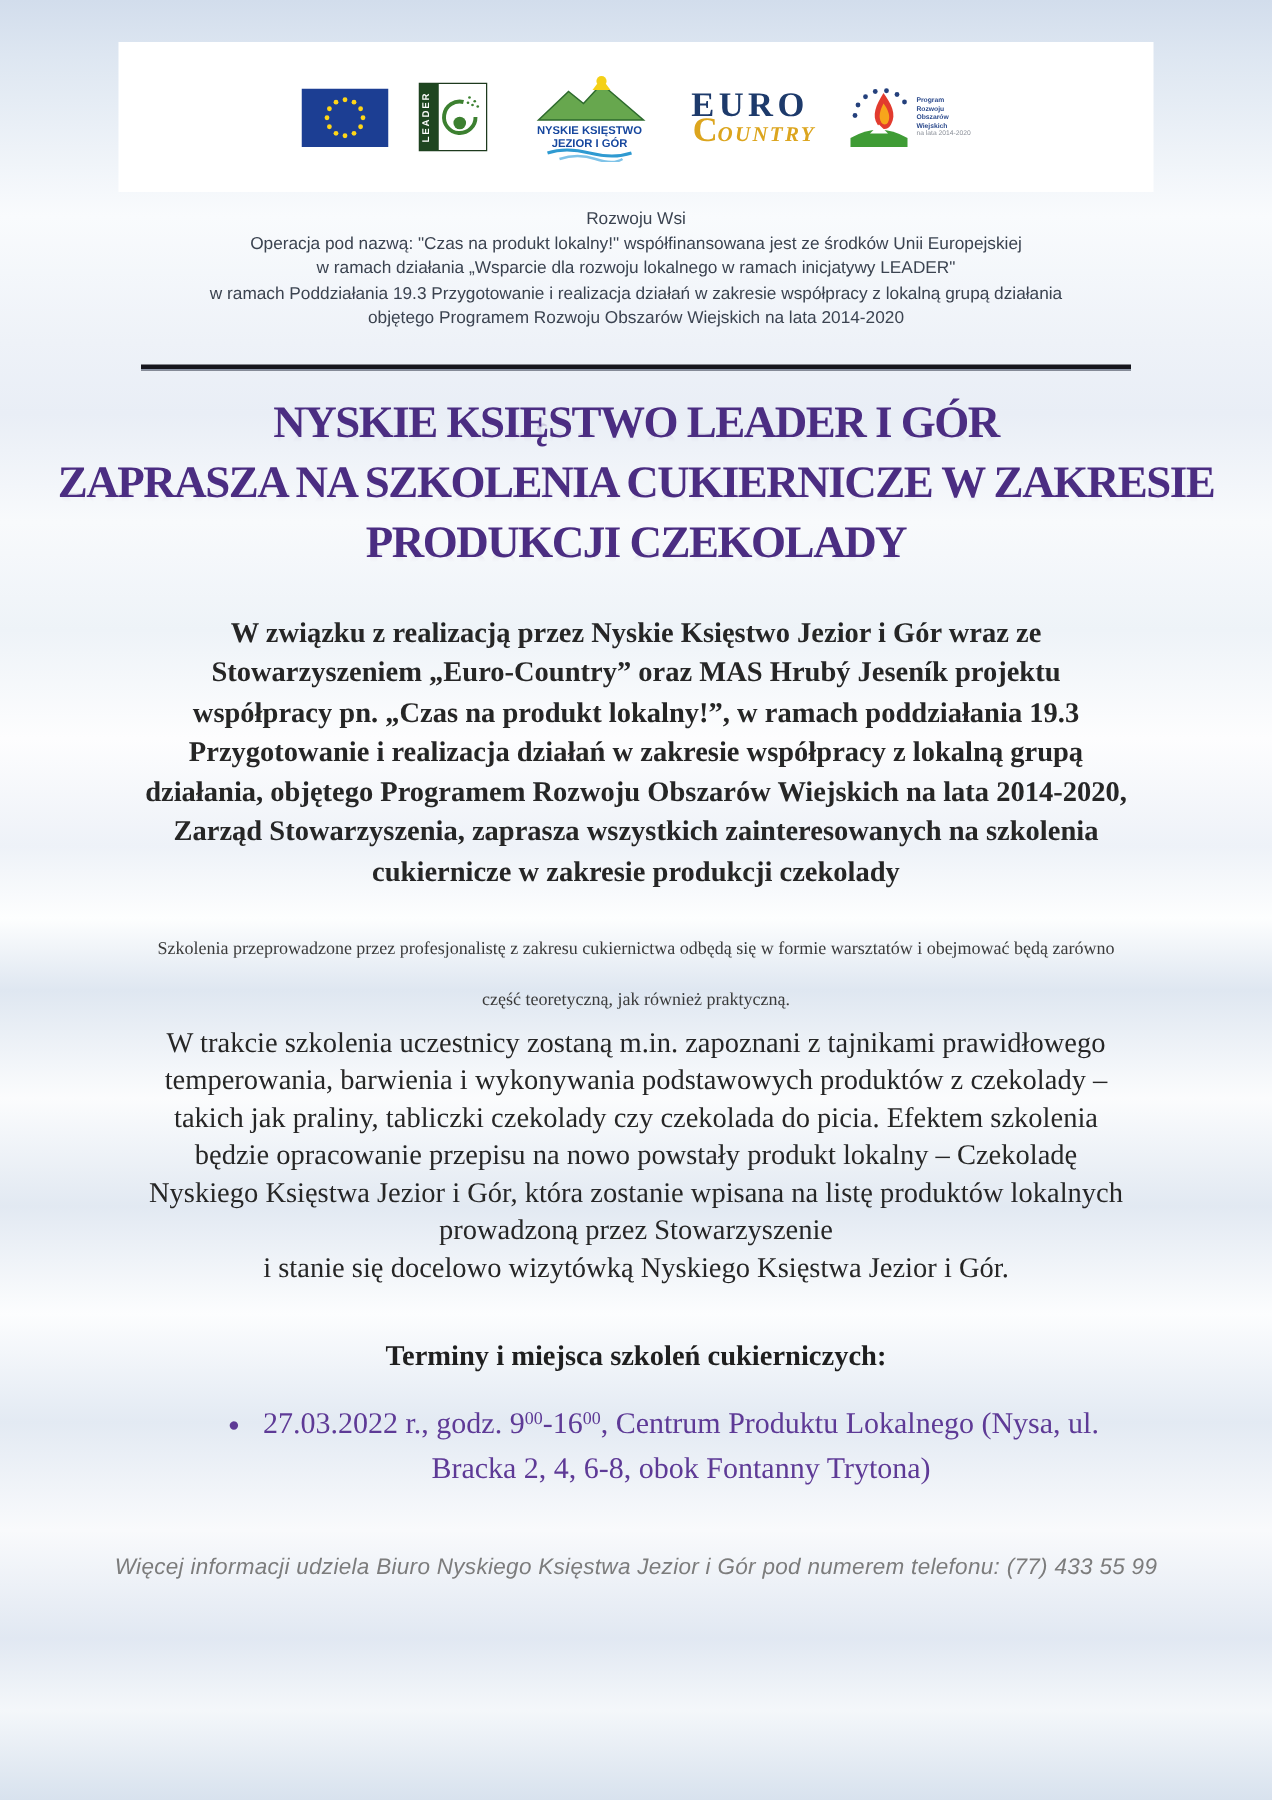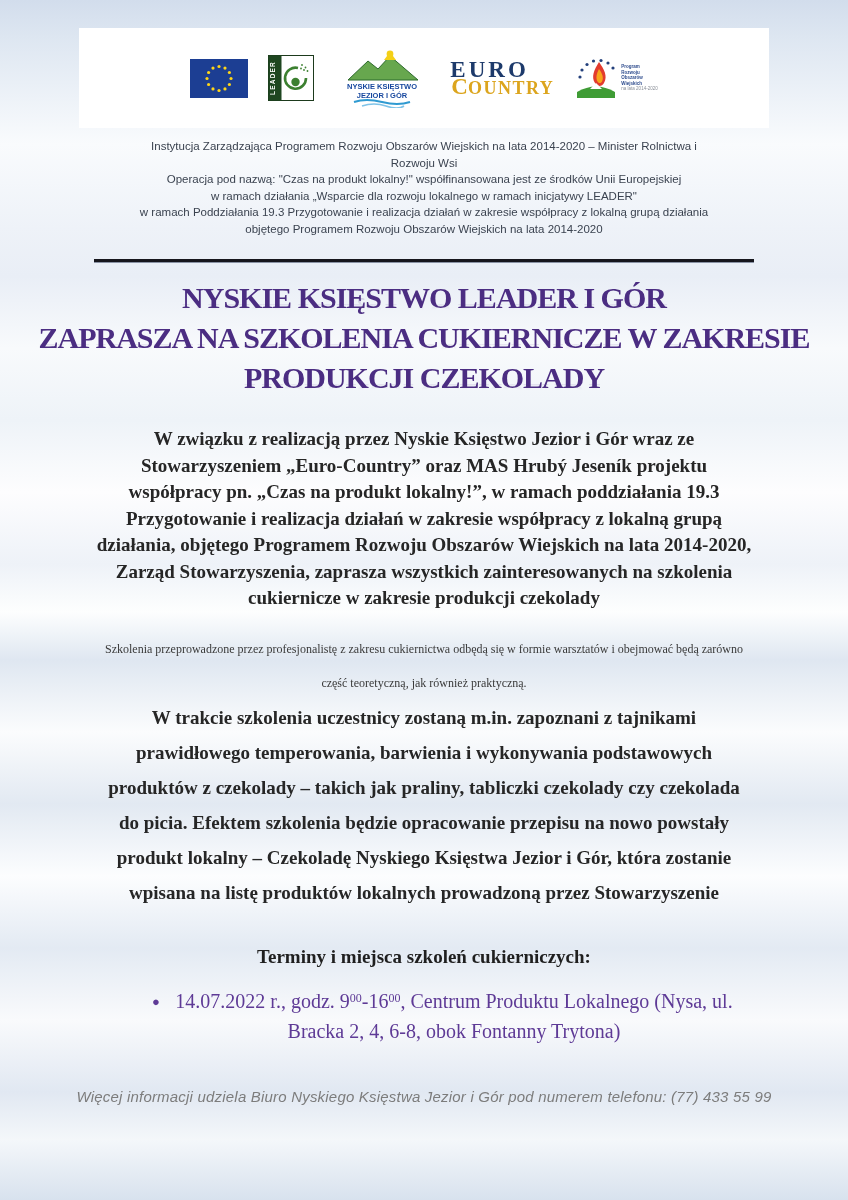--- a/index.html
+++ b/index.html
@@ -21,21 +21,21 @@
   .logo-box{
     width:690px;height:100px;margin:0 auto;position:relative;top:28px;
     background:#ffffff;
     display:flex;align-items:center;justify-content:center;gap:20px;
   }
   .logo{display:flex;align-items:center;}
   .logo-euro{font-family:"Liberation Serif", serif;line-height:1;text-align:left;}
   .euro-top{font-size:23px;font-weight:700;color:#1d3a6b;letter-spacing:3px;}
   .euro-bottom{margin-top:-6px;padding-left:1px;color:#dca51e;font-weight:700;}
   .euro-c{font-size:23px;}
-  .euro-rest{font-size:18px;letter-spacing:1.5px;}
+  .euro-rest{font-size:14px;letter-spacing:1.5px;font-style:italic;}
   .logo-mas{gap:5px;}
   .mas-l1{font-size:7px;color:#8a8f98;letter-spacing:0.4px;}
   .mas-l2{font-size:9.5px;font-weight:700;color:#13233f;letter-spacing:0.4px;margin-top:2px;}
   .logo-prow{gap:3px;}
   .prow-text div{font-size:4.5px;color:#2c4a8c;line-height:5.5px;font-weight:700;}
   .prow-text .prow-years{color:#8a8f98;font-weight:400;}
   
   .funding{
     margin:10px auto 0;width:680px;text-align:center;
     font-size:11.5px;line-height:16.5px;color:#3b4350;
@@ -54,21 +54,21 @@
     color:#4b2d82;margin-bottom:3px;
     -webkit-box-reflect: below -20px linear-gradient(rgba(0,0,0,0) 62%, rgba(0,0,0,0.25) 100%);
   }
   
   .bodytext{
     width:655px;margin:0 auto;text-align:center;
     font-family:"Liberation Serif", serif;color:#262626;
   }
   .p1{margin-top:30px;font-weight:700;font-size:19px;line-height:26.5px;}
   .p2{margin-top:20px;font-weight:400;font-size:12px;line-height:34px;color:#3a3a3a;}
-  .p3{margin-top:0;font-weight:700;font-size:19px;line-height:35px;}
+  .p3{margin-top:0;font-weight:400;font-size:19px;line-height:25px;}
   .p3 span{display:block;}
   .schedule-heading{
     margin:36px auto 12px;width:655px;text-align:center;
     font-family:"Liberation Serif", serif;font-weight:700;font-size:19px;color:#1f1f1f;
   }
   .schedule-list{
     list-style:none;margin:18px auto 0;padding:0;width:640px;
   }
   .schedule-list li{
     position:relative;text-align:center;
@@ -172,21 +172,20 @@
         <div>Rozwoju</div>
         <div>Obszarów</div>
         <div>Wiejskich</div>
         <div class="prow-years">na lata 2014-2020</div>
       </div>
     </div>
 
   </div>
 
   <div class="funding" style="margin-top:38px;">
-    <div>Instytucja Zarządzająca Programem Rozwoju Obszarów Wiejskich na lata 2014-2020 – Minister Rolnictwa i</div>
     <div>Rozwoju Wsi</div>
     <div>Operacja pod nazwą: "Czas na produkt lokalny!" współfinansowana jest ze środków Unii Europejskiej</div>
     <div>w ramach działania „Wsparcie dla rozwoju lokalnego w ramach inicjatywy LEADER"</div>
     <div>w ramach Poddziałania 19.3 Przygotowanie i realizacja działań w zakresie współpracy z lokalną grupą działania</div>
     <div>objętego Programem Rozwoju Obszarów Wiejskich na lata 2014-2020</div>
   </div>
 
   <hr class="divider">
 
   <div class="title">
@@ -194,25 +193,26 @@
     <span class="title-line">ZAPRASZA NA SZKOLENIA CUKIERNICZE W ZAKRESIE</span>
     <span class="title-line">PRODUKCJI CZEKOLADY</span>
   </div>
 
   <p class="bodytext p1">W związku z realizacją przez Nyskie Księstwo Jezior i Gór wraz ze Stowarzyszeniem „Euro-Country” oraz MAS Hrubý Jeseník projektu współpracy pn. „Czas na produkt lokalny!”, w ramach poddziałania 19.3 Przygotowanie i realizacja działań w zakresie współpracy z lokalną grupą działania, objętego Programem Rozwoju Obszarów Wiejskich na lata 2014-2020, Zarząd Stowarzyszenia, zaprasza wszystkich zainteresowanych na szkolenia cukiernicze w zakresie produkcji czekolady</p>
 
   <p class="bodytext p2">Szkolenia przeprowadzone przez profesjonalistę z zakresu cukiernictwa odbędą się w formie warsztatów i obejmować będą zarówno część teoretyczną, jak również praktyczną.</p>
 
   <p class="bodytext p3">
     <span>W trakcie szkolenia uczestnicy zostaną m.in. zapoznani z tajnikami prawidłowego temperowania, barwienia i wykonywania podstawowych produktów z czekolady – takich jak praliny, tabliczki czekolady czy czekolada do picia. Efektem szkolenia będzie opracowanie przepisu na nowo powstały produkt lokalny – Czekoladę Nyskiego Księstwa Jezior i Gór, która zostanie wpisana na listę produktów lokalnych prowadzoną przez Stowarzyszenie</span>
+    <span>i stanie się docelowo wizytówką Nyskiego Księstwa Jezior i Gór.</span>
   </p>
 
   <h3 class="schedule-heading">Terminy i miejsca szkoleń cukierniczych:</h3>
 
   <ul class="schedule-list">
     <li>
-      <span>14.07.2022 r., godz. 9</span><sup>00</sup><span>-16</span><sup>00</sup><span>, Centrum Produktu Lokalnego (Nysa, ul. Bracka 2, 4, 6-8, obok Fontanny Trytona)</span>
+      <span>27.03.2022 r., godz. 9</span><sup>00</sup><span>-16</span><sup>00</sup><span>, Centrum Produktu Lokalnego (Nysa, ul. Bracka 2, 4, 6-8, obok Fontanny Trytona)</span>
     </li>
   </ul>
 
   <p class="footnote">Więcej informacji udziela Biuro Nyskiego Księstwa Jezior i Gór pod numerem telefonu: (77) 433 55 99</p>
 
 </div>
 
 </body></html>

